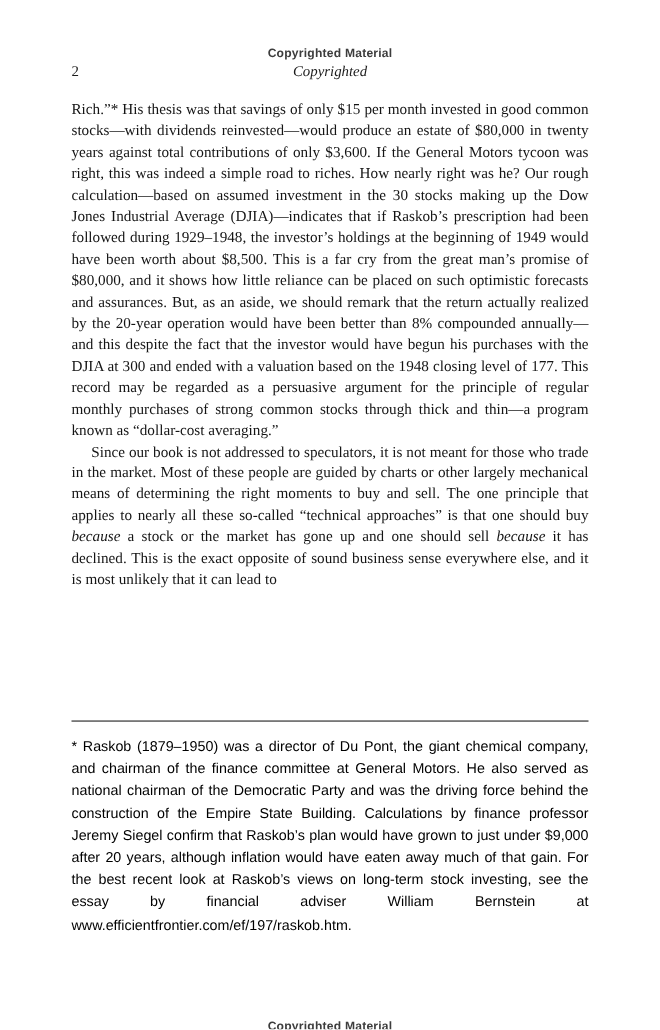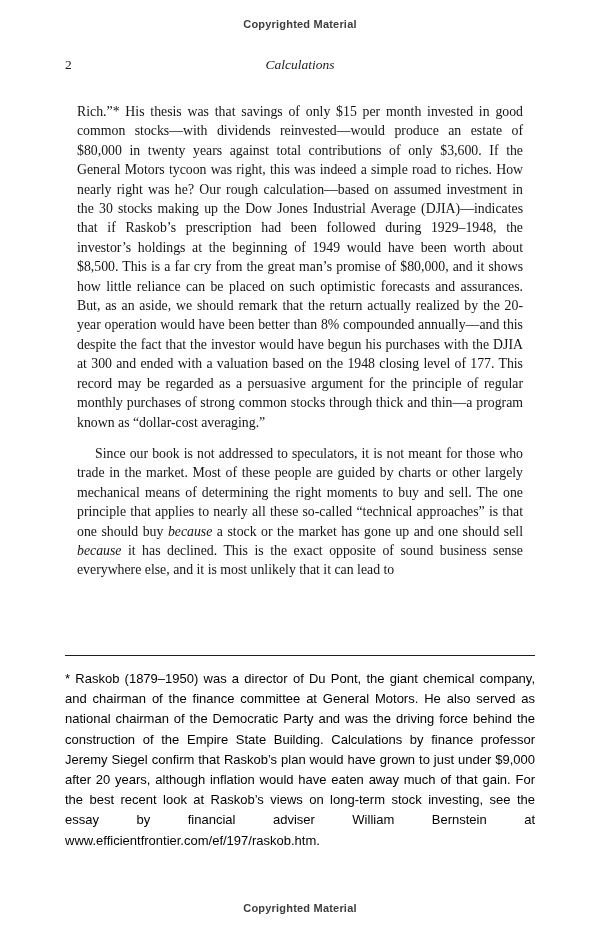--- a/index.html
+++ b/index.html
@@ -16,20 +16,21 @@
   .copyright {
     position: absolute;
     left: 0;
     width: 100%;
     text-align: center;
     font-family: "Liberation Sans", sans-serif;
     font-weight: bold;
     font-size: 11px;
     letter-spacing: 0.2px;
     color: #3d3d3d;
+    margin-top: 25px;
   }
   .copyright.top { top: 18px; }
   .copyright.bottom { top: 902px; }
   .header {
     position: absolute;
     top: 57px;
     left: 65px;
     width: 470px;
     font-size: 13.5px;
   }
@@ -47,21 +48,21 @@
   .body-text {
     position: absolute;
     top: 90px;
     left: 65px;
     width: 470px;
     font-size: 13.8px;
     line-height: 19.4px;
     text-align: justify;
     color: #141414;
   }
-  .para { margin: 12px; }
+  .para { margin: 0; }
   .para.indent { text-indent: 18px; }
   .para em { }
   .footnote {
     position: absolute;
     top: 655px;
     left: 65px;
     width: 470px;
     border-top: 1.4px solid #1f1f1f;
     padding-top: 13px;
     font-family: Liberation Sans, sans-serif;
@@ -73,21 +74,21 @@
 </style>
 </head>
 <body>
 
 <div class="page">
 
   <div class="copyright top">Copyrighted Material</div>
 
   <div class="header">
     <span class="pagenum">2</span>
-    <span class="chapter">Calculations</span>
+    <span class="chapter">Copyrighted</span>
   </div>
 
   <div class="body-text" id="body-container">
       <p class="para"><span>Rich.”* His thesis was that savings of only $15 per month invested in good common stocks—with dividends reinvested—would produce an estate of $80,000 in twenty years against total contributions of only $3,600. If the General Motors tycoon was right, this was indeed a simple road to riches. How nearly right was he? Our rough calculation—based on assumed investment in the 30 stocks making up the Dow Jones Industrial Average (DJIA)—indicates that if Raskob’s prescription had been followed during 1929–1948, the investor’s holdings at the beginning of 1949 would have been worth about $8,500. This is a far cry from the great man’s promise of $80,000, and it shows how little reliance can be placed on such optimistic forecasts and assurances. But, as an aside, we should remark that the return actually realized by the 20-year operation would have been better than 8% compounded annually—and this despite the fact that the investor would have begun his purchases with the DJIA at 300 and ended with a valuation based on the 1948 closing level of 177. This record may be regarded as a persuasive argument for the principle of regular monthly purchases of strong common stocks through thick and thin—a program known as “dollar-cost averaging.”</span></p>
       <p class="para indent"><span>Since our book is not addressed to speculators, it is not meant for those who trade in the market. Most of these people are guided by charts or other largely mechanical means of determining the right moments to buy and sell. The one principle that applies to nearly all these so-called “technical approaches” is that one should buy </span><em>because</em><span> a stock or the market has gone up and one should sell </span><em>because</em><span> it has declined. This is the exact opposite of sound business sense everywhere else, and it is most unlikely that it can lead to</span></p>
     </div>
 
   <div class="footnote">* Raskob (1879–1950) was a director of Du Pont, the giant chemical company, and chairman of the finance committee at General Motors. He also served as national chairman of the Democratic Party and was the driving force behind the construction of the Empire State Building. Calculations by finance professor Jeremy Siegel confirm that Raskob’s plan would have grown to just under $9,000 after 20 years, although inflation would have eaten away much of that gain. For the best recent look at Raskob’s views on long-term stock investing, see the essay by financial adviser William Bernstein at www.efficientfrontier.com/ef/197/raskob.htm.</div>
 
   <div class="copyright bottom">Copyrighted Material</div>

